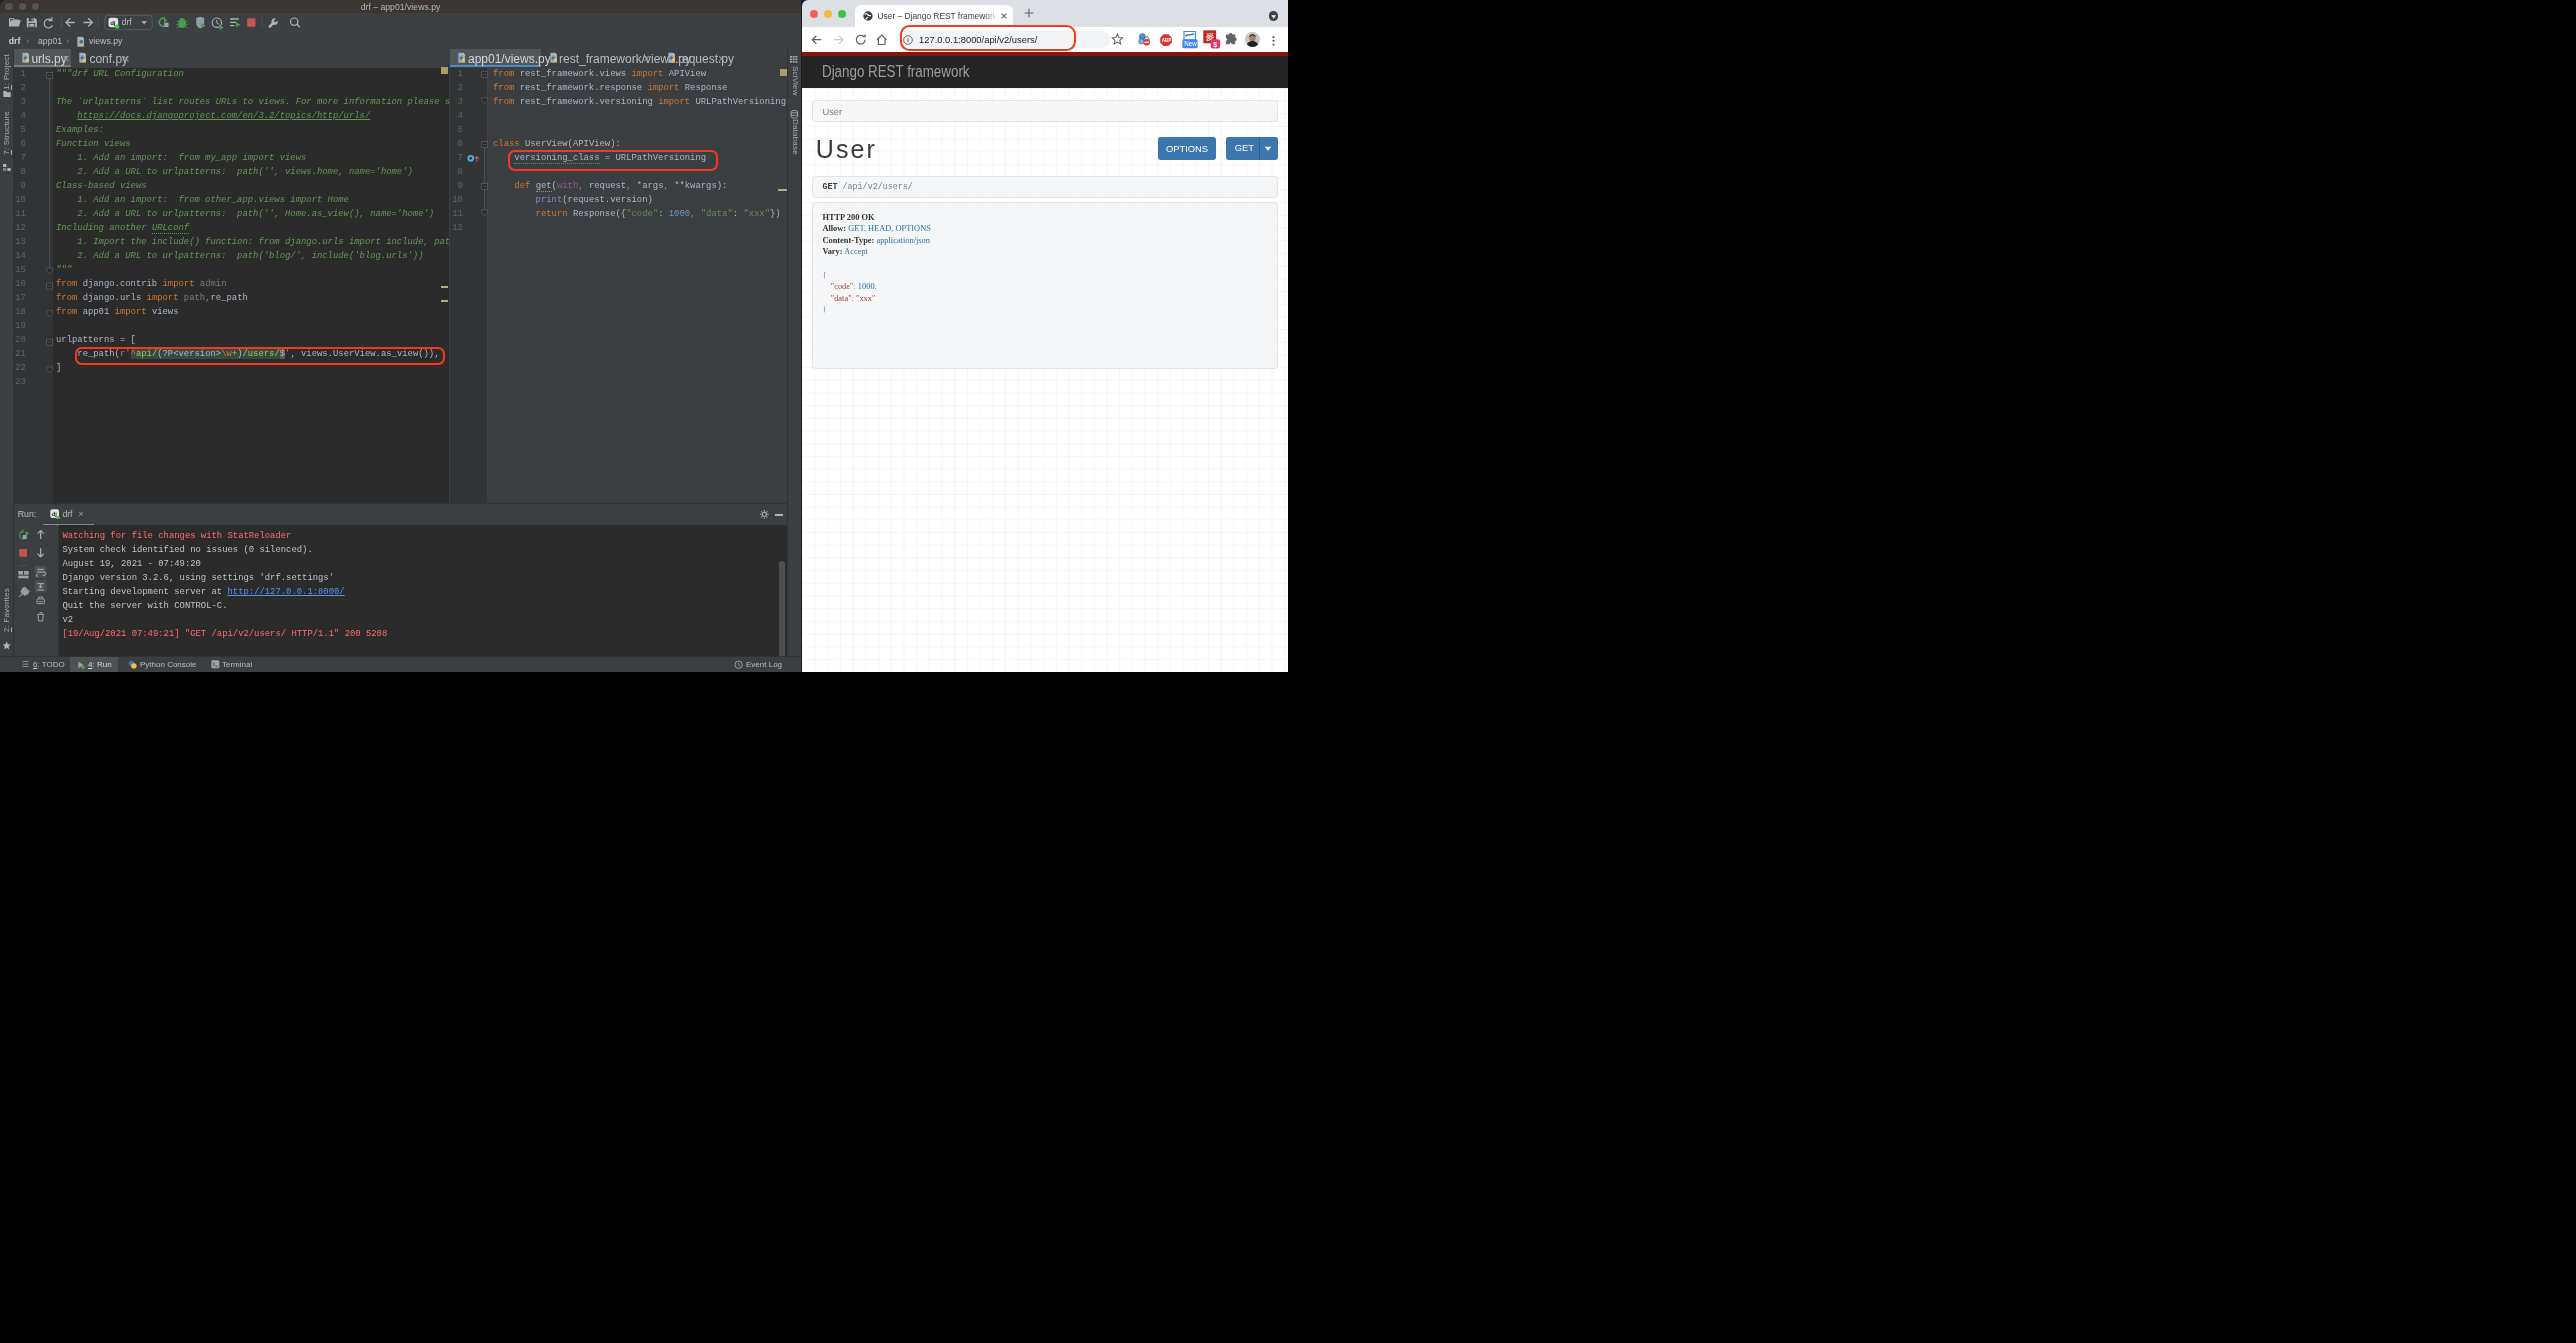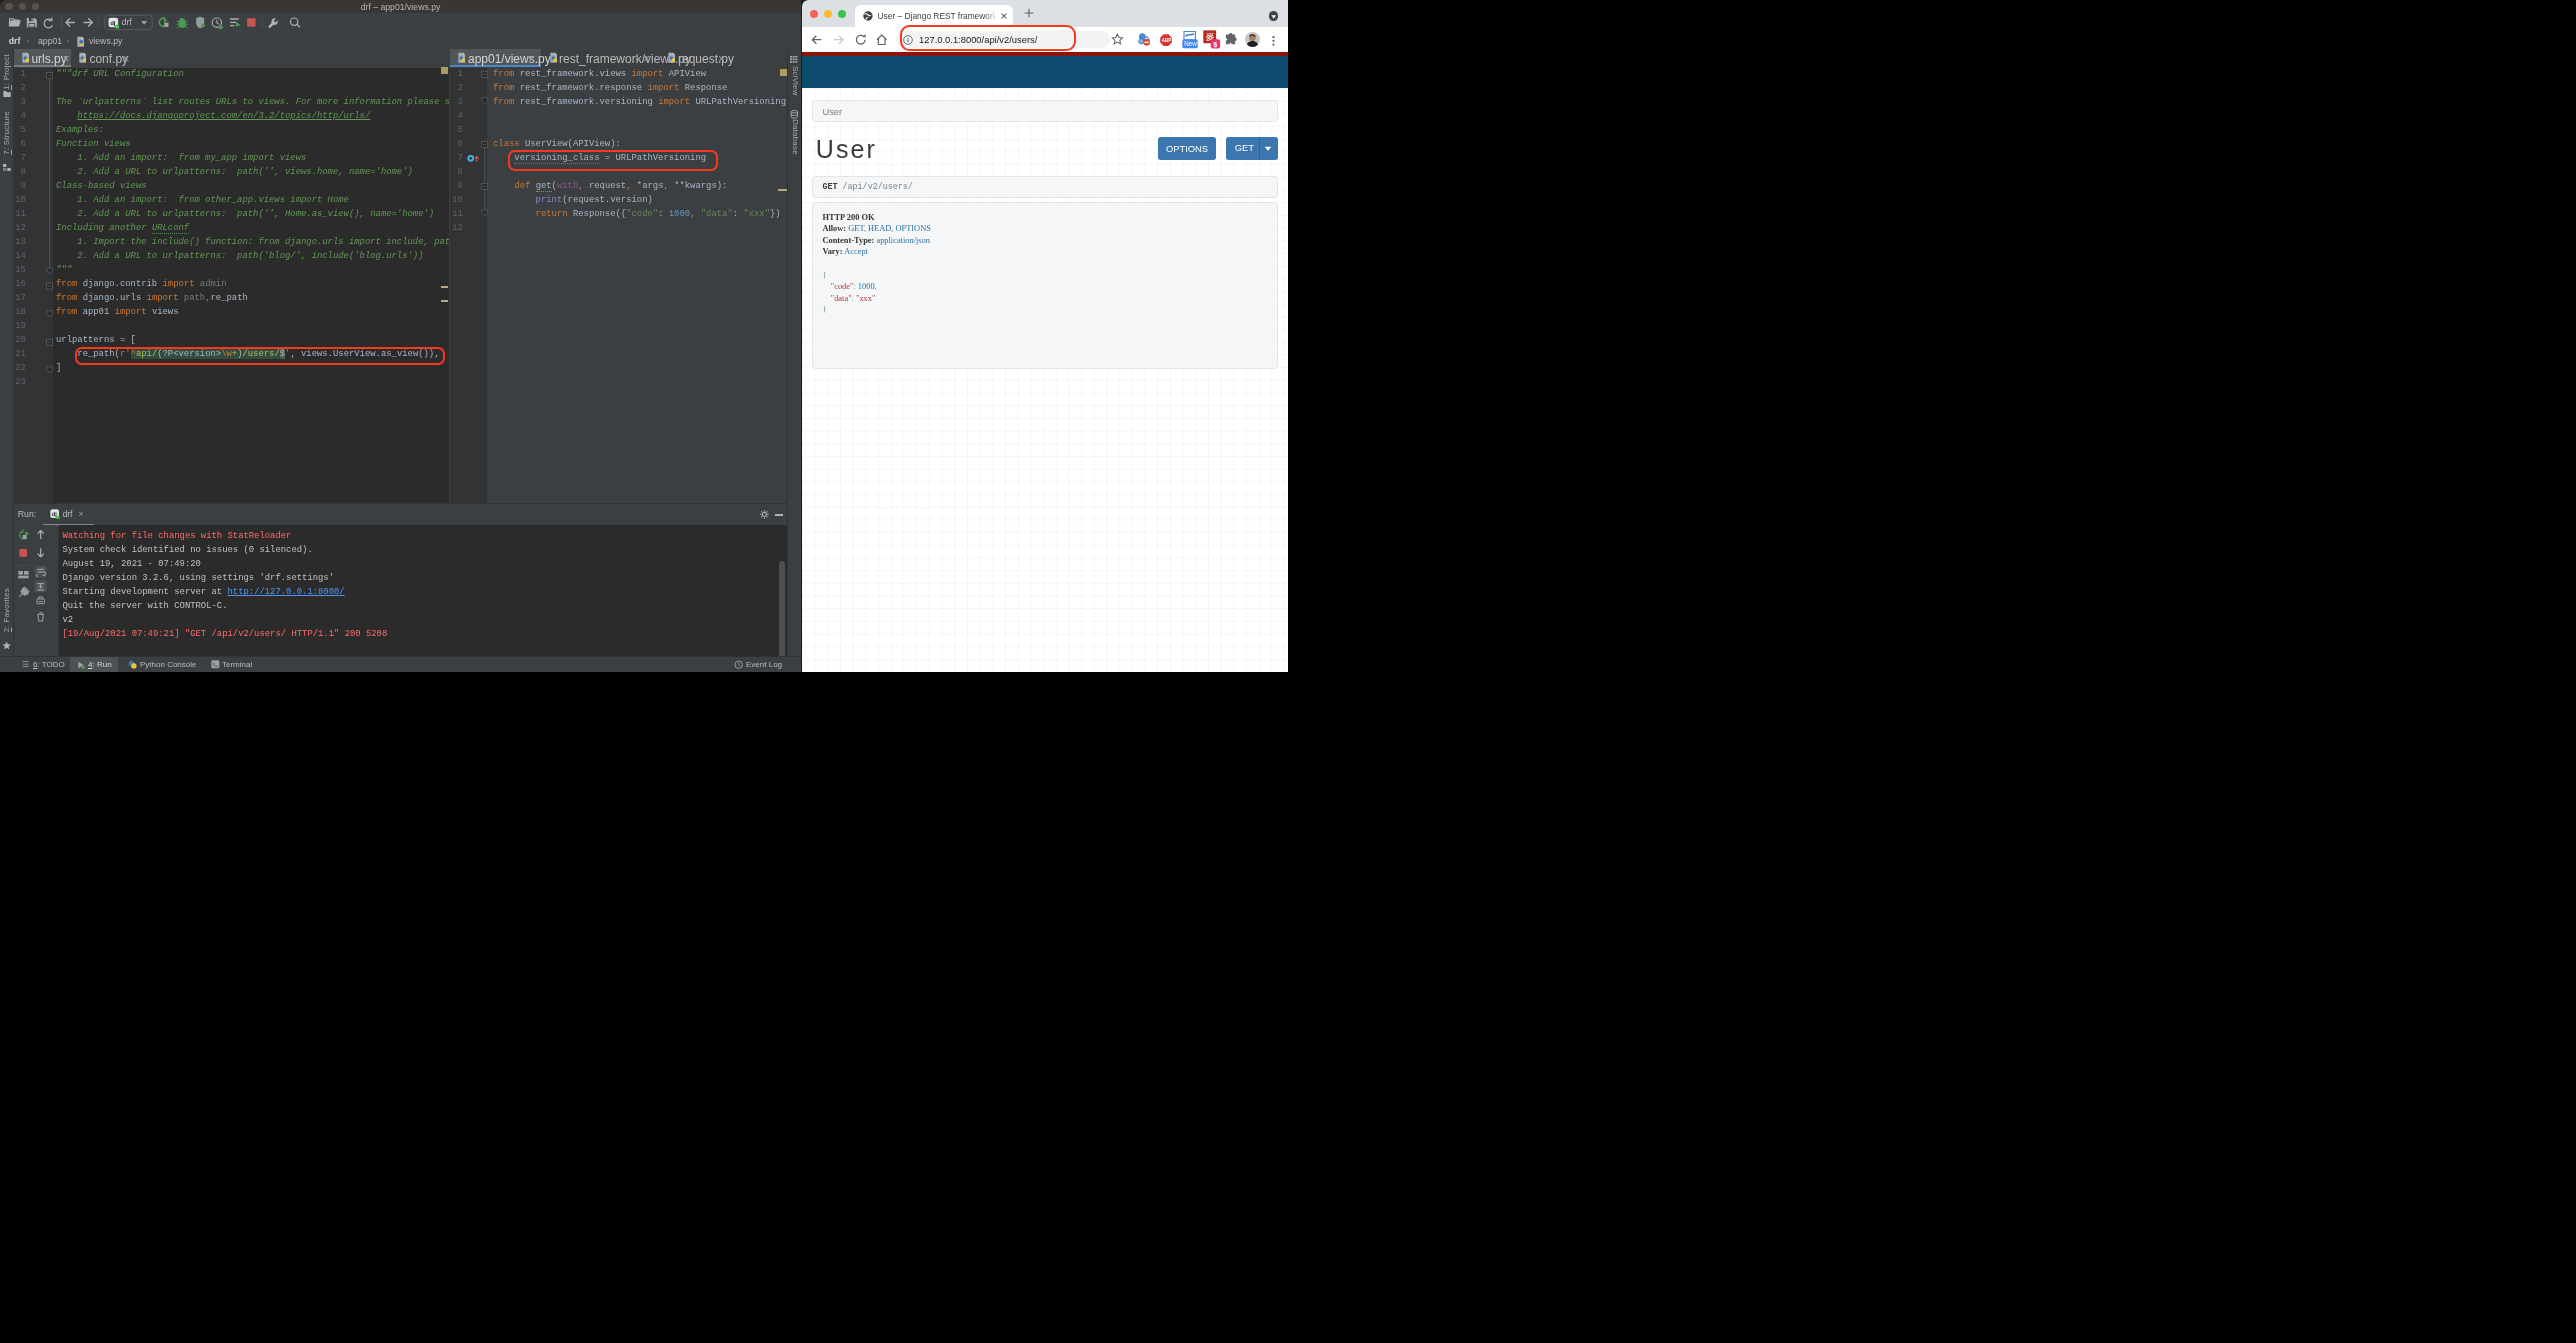--- a/index.html
+++ b/index.html
@@ -33,21 +33,21 @@
   .wavg { border-bottom:1.3px dotted #4e9157; } .wavy { border-bottom:1.3px dotted #aa9042; }
   .lnk { text-decoration:underline; }
   #rstripe { position:absolute; left:787px; top:49px; width:13.4px; height:607px; background:#3c3f41; border-left:0.7px solid #323232; }
   
   #runhdr { position:absolute; left:14.4px; top:503px; width:773px; height:21.5px; background:#3c3f41; border-top:0.7px solid #323232; color:#bbbbbb; font-size:8.7px; }
   #console { position:absolute; left:58px; top:525px; width:729px; height:132px; background:#2b2b2b; overflow:hidden; border-left:0.7px solid #313335; }
   #ctools { position:absolute; left:14.4px; top:525px; width:43px; height:132px; background:#3c3f41; }
   .cred { color:#ff6b68; } .cwhite { color:#bfc1c3; } .clink { color:#5394ec; text-decoration:underline; }
   #botbar { position:absolute; left:0; top:656px; width:801px; height:15.4px; background:#3c3f41; border-top:0.7px solid #323232; color:#b9bcbe; font-size:8px; }
   
-  #chrome { position:absolute; left:802px; top:0; width:486px; height:672px; background:#0c4a6e; border-radius:6px 0 0 0; overflow:hidden; }
+  #chrome { position:absolute; left:802px; top:0; width:486px; height:672px; background:#3b82f6; border-radius:6px 0 0 0; overflow:hidden; }
   #tabstrip { position:absolute; left:0; top:0; width:486px; height:27px; background:#dcdfe4; border-radius:6px 0 0 0; }
   #tabstrip .tl2 { position:absolute; top:10.4px; width:8px; height:8px; border-radius:50%; }
   #ctab { position:absolute; left:53px; top:5.4px; width:158px; height:22px; background:#fff; border-radius:6px 6px 0 0; }
   #ctoolbar { position:absolute; left:0; top:27px; width:486px; height:25px; background:#fff; }
   #cpill { position:absolute; left:94px; top:4.2px; width:214px; height:17px; background:#f1f3f4; border-radius:8.7px; }
   #redline { position:absolute; left:0; top:52px; width:486px; height:3.9px; background:#8c120a; }
   #cnav { position:absolute; left:0; top:56px; width:486px; height:32px; background:#252525; }
   #cpage { position:absolute; left:0; top:88px; width:486px; height:584px; background:#fff;
     background-image:linear-gradient(to right, rgba(130,140,150,0.075) 0.7px, transparent 0.7px),
                      linear-gradient(to bottom, rgba(130,140,150,0.075) 0.7px, transparent 0.7px);
@@ -553,20 +553,23 @@
       </svg>
     </div>
     <svg style="position:absolute;left:470px;top:8.6px;" width="3.4" height="10" viewBox="0 0 5 15">
       <circle cx="2.2" cy="1.8" r="1.7" fill="#5f6368"></circle>
           <circle cx="2.2" cy="7.3" r="1.7" fill="#5f6368"></circle>
           <circle cx="2.2" cy="12.8" r="1.7" fill="#5f6368"></circle>
     </svg>
   </div>
   <div style="position:absolute;left:0;top:52px;width:486px;height:0.8px;background:#dee1e5;"></div>
   <div id="redline"></div>
+  <div id="cnav">
+    <span style="position:absolute;left:20px;top:6.7px;font-size:16px;color:#9c9c9c;transform:scaleX(0.835);transform-origin:0 0;white-space:nowrap;display:inline-block;">Django REST framework</span>
+  </div>
   <div id="cpage">
     <div class="well" style="left:10px;top:12.2px;width:466px;height:22px;">
       <span style="position:absolute;left:9.4px;top:4.7px;font-size:9.4px;color:#7b7b7b;">User</span>
     </div>
     <div style="position:absolute;left:13.8px;top:47px;font-size:25px;font-weight:300;color:#3b3b3b;letter-spacing:2.1px;">User</div>
     <div class="btn" style="left:356px;top:49px;width:58px;height:23px;line-height:23px;">OPTIONS</div>
     <div class="btn" style="left:424px;top:49px;width:52px;height:23px;">
       <span style="position:absolute;left:8.7px;top:5.4px;">GET</span>
       <div style="position:absolute;left:33px;top:0;width:0.7px;height:23px;background:#30618e;"></div>
       <svg style="position:absolute;left:38px;top:9.4px;" width="8" height="5.4" viewBox="0 0 12 8">

